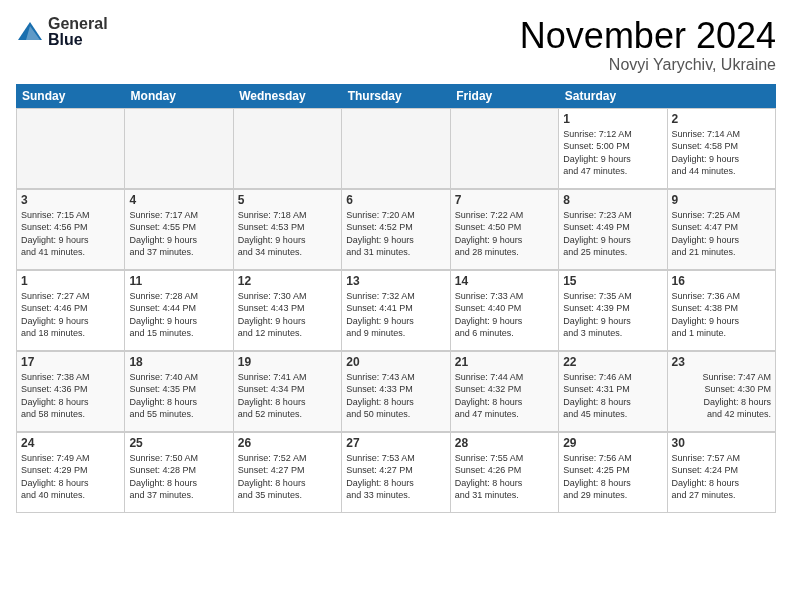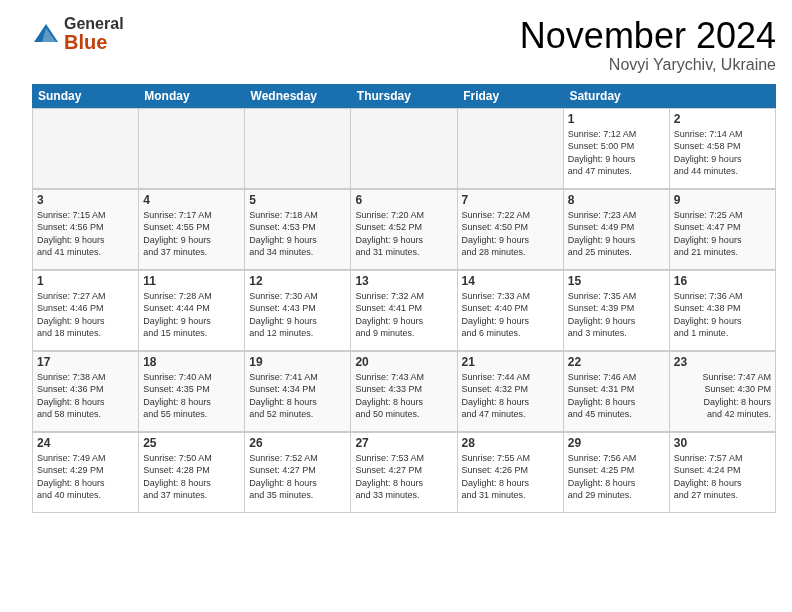--- a/index.html
+++ b/index.html
@@ -6,21 +6,21 @@
     body {
       font-family: Arial, sans-serif;
       background: #fff;
       width: 792px;
       height: 612px;
       overflow: hidden;
     }
     .page {
       width: 792px;
       height: 436px;
-      padding: 16px 16px 8px 32px;
+      padding: 16px 16px 8px 16px;
       display: flex;
       flex-direction: column;
     }
     .header {
       display: flex;
       justify-content: space-between;
       align-items: flex-start;
       margin-bottom: 10px;
     }
     .logo {
@@ -32,23 +32,23 @@
       display: flex;
       flex-direction: column;
       line-height: 1;
     }
     .logo-general {
       font-size: 16px;
       font-weight: bold;
       color: #333;
     }
     .logo-blue {
-      font-size: 20px;
+      font-size: 16px;
       font-weight: bold;
-      color: #c2410c;
+      color: #0f172a;
     }
     .logo-icon {
       width: 28px;
       height: 28px;
     }
     .title-block {
       text-align: right;
     }
     .month-title {
       font-size: 36px;

